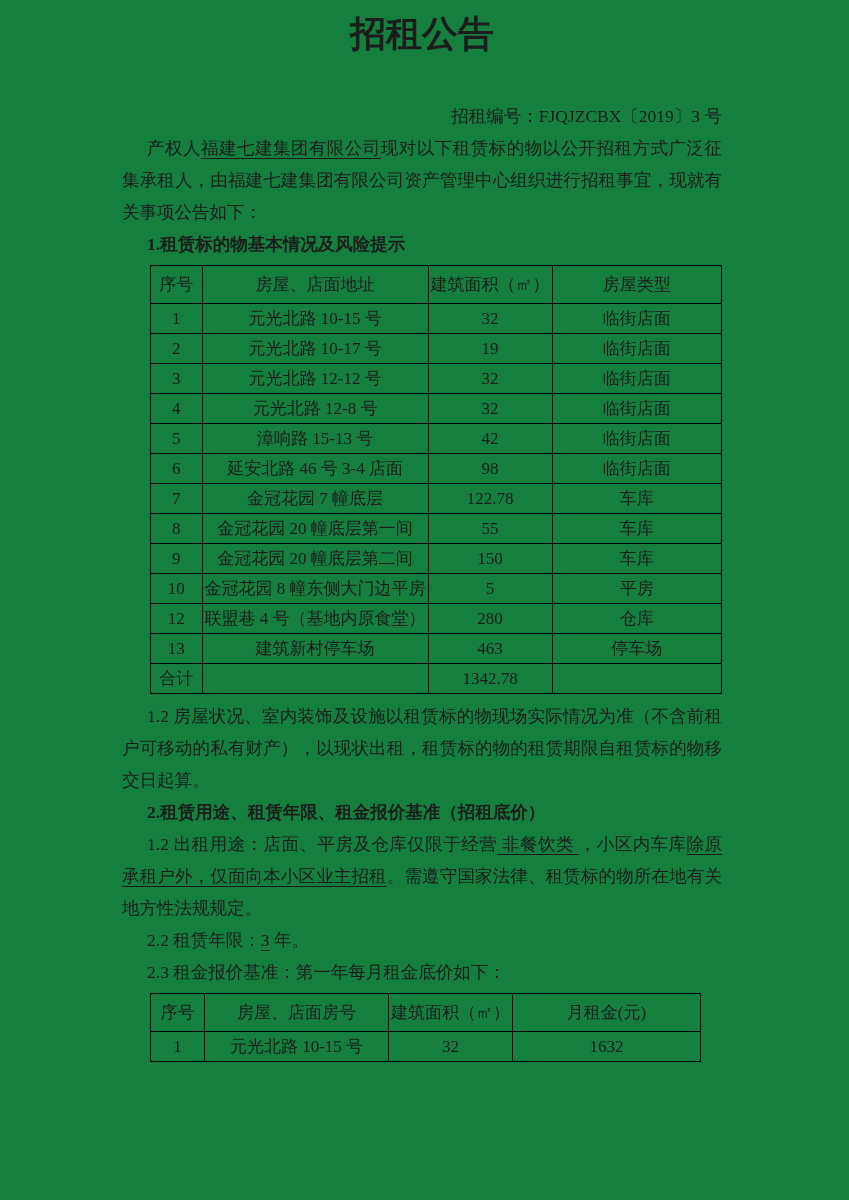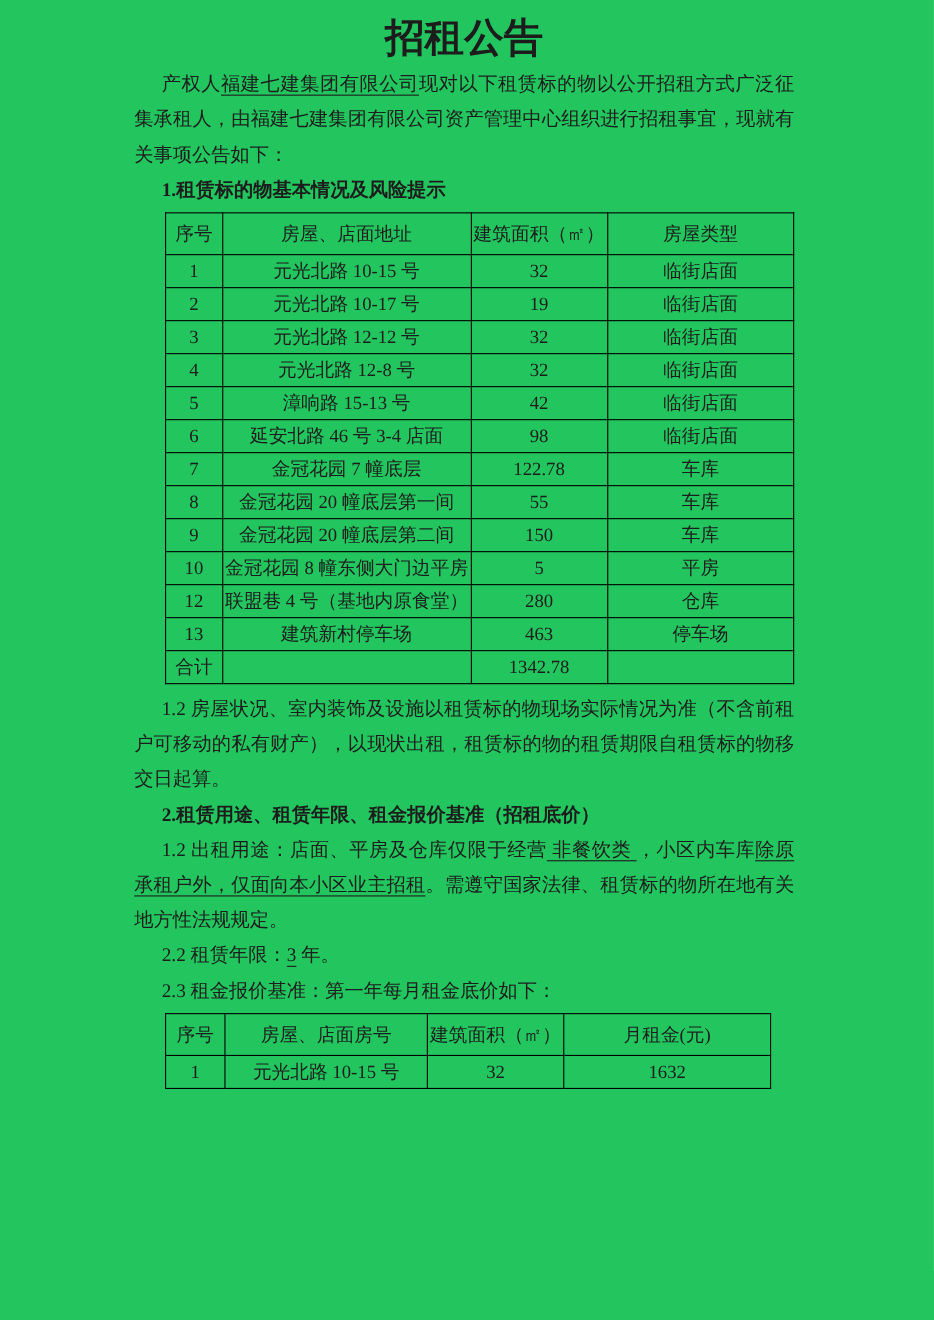--- a/index.html
+++ b/index.html
@@ -1,20 +1,20 @@
 <!DOCTYPE html>
 <html><head>
 <meta charset="utf-8">
 <style>
   * { margin:0; padding:0; box-sizing:border-box; }
   html, body { background:#ffffff; }
   .page {
     position:relative;
     width:849px; height:1200px;
-    background:#22c55e;
+    background:#15803d;
     color:#1c1c1c;
     font-family:"Liberation Serif","DejaVu Serif",serif;
     font-size:17.5px;
     padding:6px 127px 0 122px;
     overflow:hidden;
   }
   .title {
     font-size:36px;
     font-weight:bold;
     text-align:center;
@@ -56,20 +56,21 @@
   .tbl td { height:30px; }
   .mt { margin-top:2px; }
 </style>
 </head>
 <body>
 
 <div class="page">
 
   <h1 class="title">招租公告</h1>
 
+  <p class="ref">招租编号：FJQJZCBX〔2019〕3 号</p>
 
   <p class="para"><span>产权人</span><span class="u">福建七建集团有限公司</span><span>现对以下租赁标的物以公开招租方式广泛征集承租人，由福建七建集团有限公司资产管理中心组织进行招租事宜，现就有关事项公告如下：</span></p>
 
   <p class="heading">1.租赁标的物基本情况及风险提示</p>
 
 
   <table class="tbl">
     <colgroup>
       <col style="width:54px">
       <col style="width:184px">

